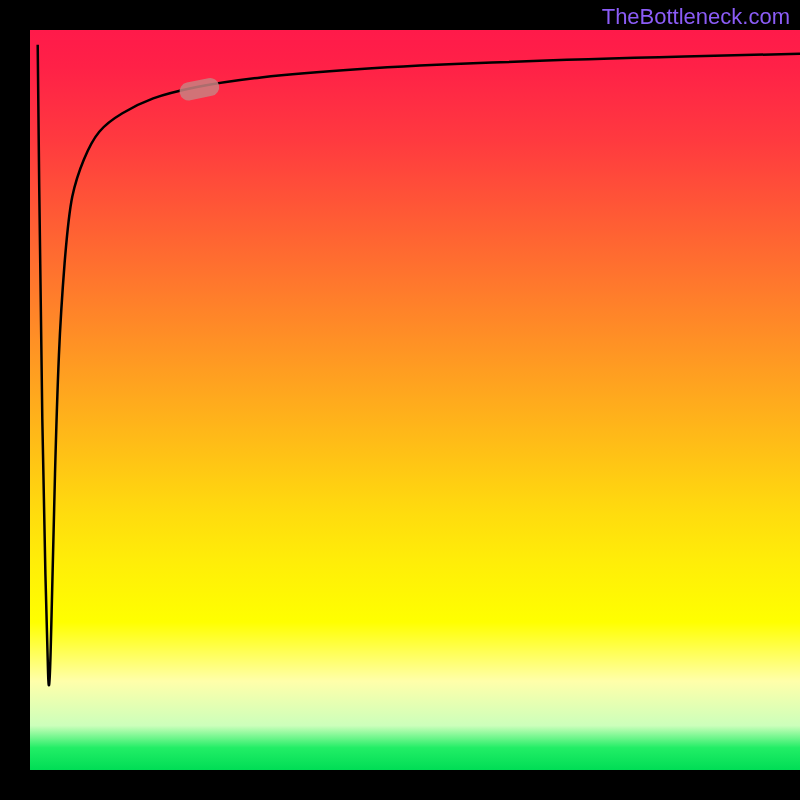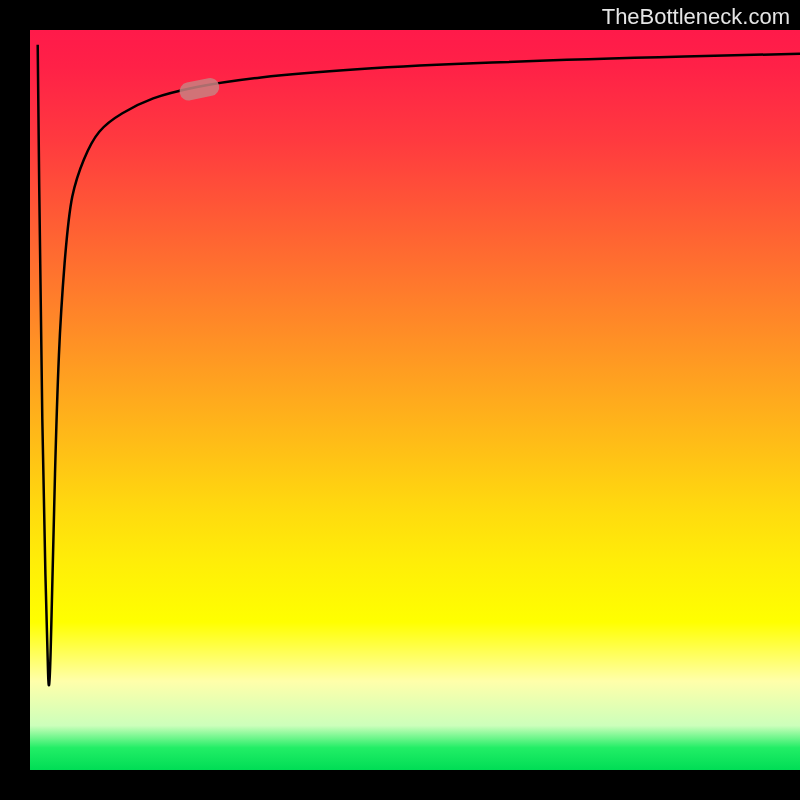--- a/index.html
+++ b/index.html
@@ -8,21 +8,21 @@
     height: 800px;
     background: #000;
     position: relative;
     font-family: Arial, sans-serif;
     overflow: hidden;
   }
   .attribution {
     position: absolute;
     top: 4px;
     right: 10px;
-    color: #e5e5e5;
+    color: #8b5cf6;
     font-size: 22px;
     font-weight: 400;
     z-index: 10;
   }
   .plot-area {
     position: absolute;
     left: 30px;
     top: 30px;
     width: 770px;
     height: 740px;

